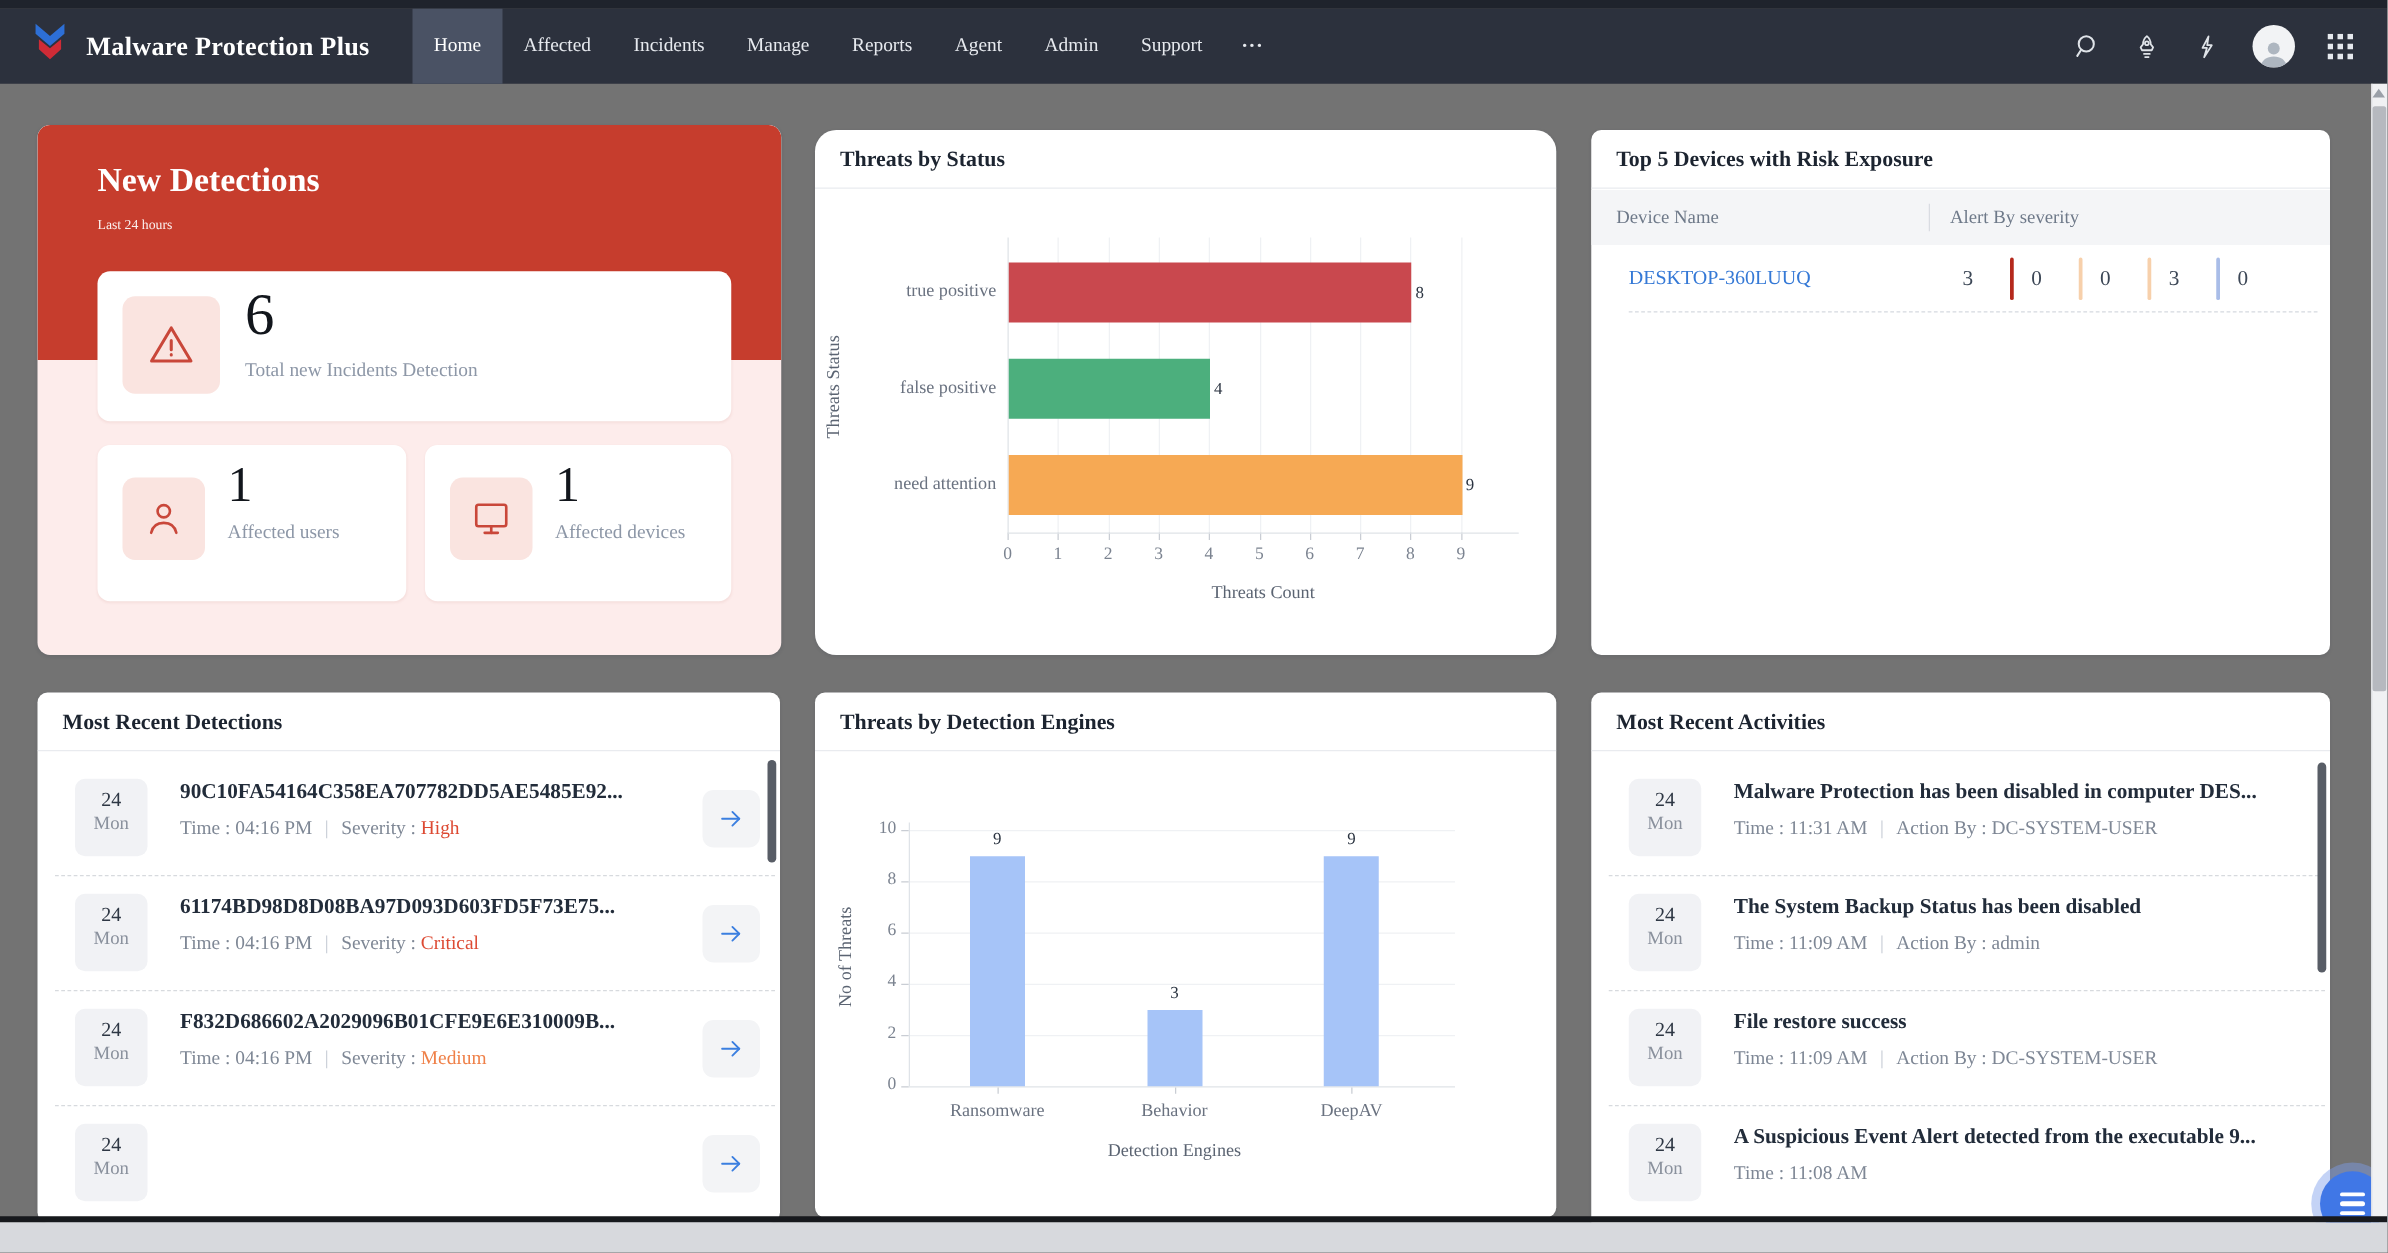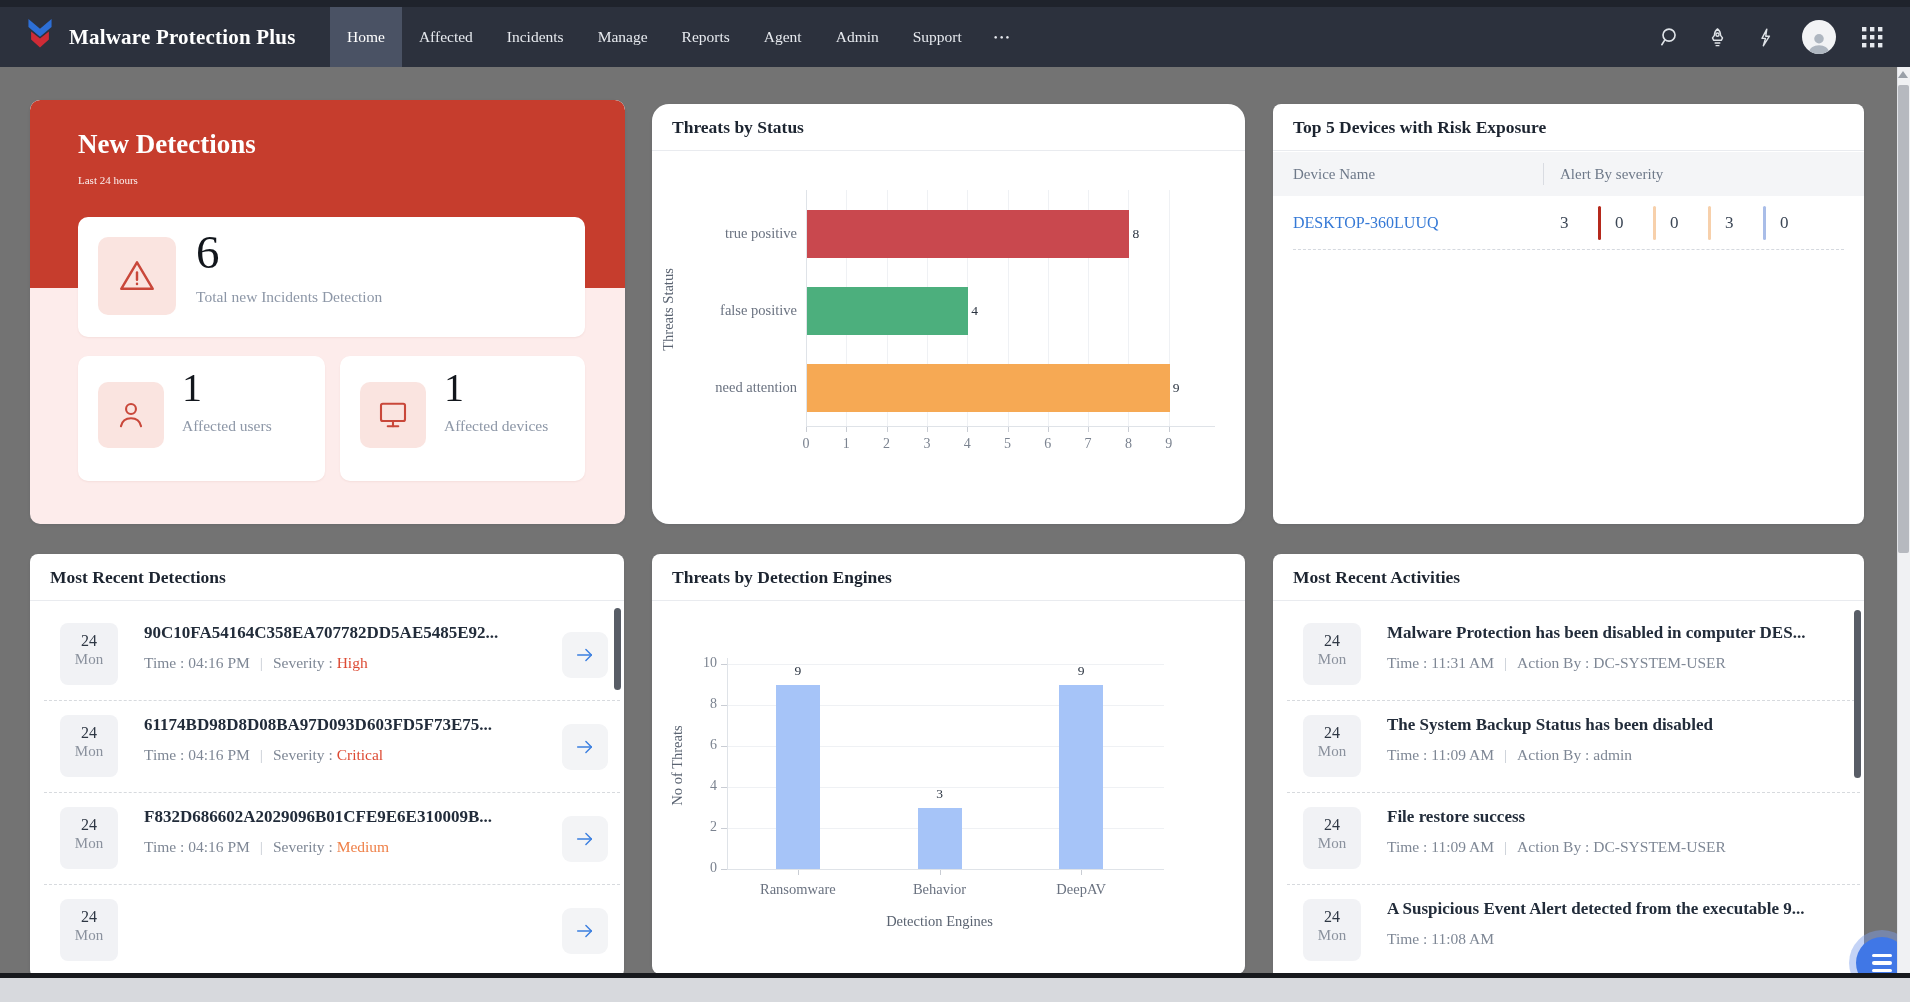--- a/index.html
+++ b/index.html
@@ -46,21 +46,21 @@
   #card-devices { left:1273px; top:104px; width:591px; height:420px; }
   #card-detections { left:30px; top:554px; width:594px; height:424px; }
   #card-engines { left:652px; top:554px; width:593px; height:420px; }
   #card-activities { left:1273px; top:554px; width:591px; height:448px; border-radius:8px 8px 0 0; }
 
   
   .tbl-head { position:absolute; left:0; top:48px; width:100%; height:44px; background:#f4f5f7; display:flex; align-items:center; }
   .th-device { padding-left:20px; width:270px; font-size:15px; color:#6e7989; }
   .th-sep { width:1px; height:22px; background:#d9dce2; }
   .th-severity { padding-left:16px; font-size:15px; color:#6e7989; }
-  .dev-rows { position:absolute; left:0; top:92px; width:100%; }
+  .dev-rows { position:absolute; left:10px; top:92px; width:100%; }
   .dev-row { position:relative; height:54px; display:flex; align-items:center; }
   .dev-row::after { content:''; position:absolute; left:20px; right:20px; bottom:0; border-top:1px dashed #d5d9df; }
   .dev-link { padding-left:20px; width:270px; font-size:16px; color:#3579d6; cursor:pointer; }
   .sev-group { display:flex; align-items:center; padding-left:17px; }
   .sev-num { min-width:16px; font-size:17px; color:#3c4756; margin-right:22px; }
   .sev-div { width:3px; height:34px; border-radius:2px; margin-right:14px; }
 
   
   .list { position:absolute; left:0; top:47px; right:0; bottom:0; overflow:hidden; padding-top:8px; }
   .lrow { position:relative; height:92px; display:flex; padding:14px 16px 0 30px; }
@@ -241,20 +241,21 @@
         <div class="gridh axisline" style="left: 154px; top: 275px; width: 409px;"></div>
         <div class="bar" style="left: 155px; top: 59.3333px; width: 322.4px; height: 48px; background: rgb(201, 72, 78);"></div>
         <div class="catlabel" style="left: 0px; top: 74.3333px; width: 145px; text-align: right;">true positive</div>
         <div class="vallabel" style="left: 480.4px; top: 75.3333px; width: 16px; text-align: left;">8</div>
         <div class="bar" style="left: 155px; top: 136px; width: 161.2px; height: 48px; background: rgb(76, 175, 125);"></div>
         <div class="catlabel" style="left: 0px; top: 151px; width: 145px; text-align: right;">false positive</div>
         <div class="vallabel" style="left: 319.2px; top: 152px; width: 16px; text-align: left;">4</div>
         <div class="bar" style="left: 155px; top: 212.667px; width: 362.7px; height: 48px; background: rgb(246, 169, 84);"></div>
         <div class="catlabel" style="left: 0px; top: 227.667px; width: 145px; text-align: right;">need attention</div>
         <div class="vallabel" style="left: 520.7px; top: 228.667px; width: 16px; text-align: left;">9</div>
+        <div class="axis-title" style="left: 74px; top: 315px; width: 569px;">Threats Count</div>
         <div class="axis-title" style="left: -44px; top: 150px; width: 120px; transform: rotate(-90deg);">Threats Status</div>
       </div>
   </section>
 
   <section class="card" id="card-devices">
     <div class="panel-title">Top 5 Devices with Risk Exposure</div>
     <div class="panel-divider"></div>
     <div class="tbl-head">
       <span class="th-device">Device Name</span>
       <span class="th-sep"></span>

